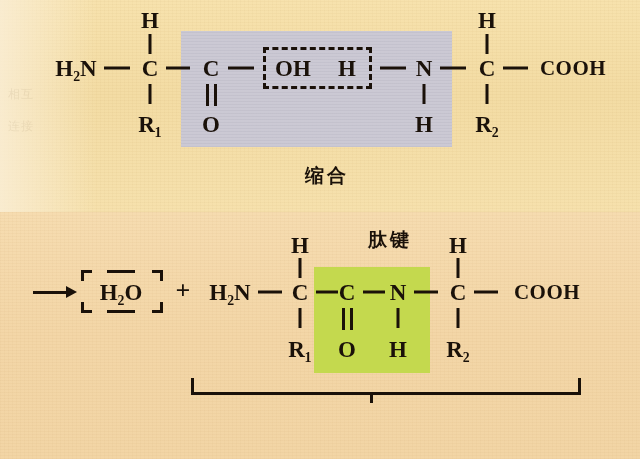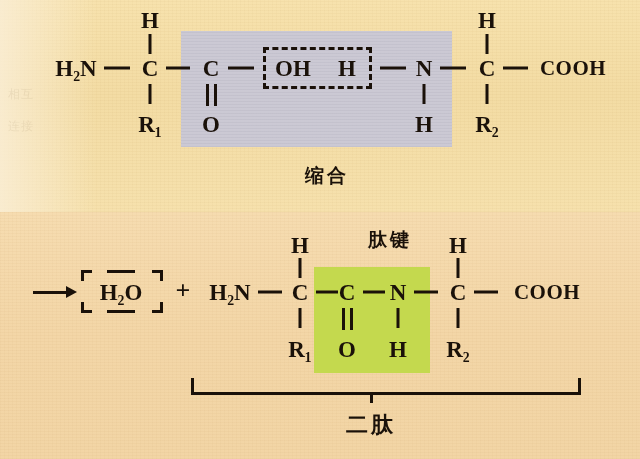--- a/index.html
+++ b/index.html
@@ -213,16 +213,15 @@
   </div>
   <div class="bond-h" style="left:474px;top:292px;width:24px;"></div>
   <div class="atom cooh" style="left:547px;top:292px;">COOH</div>
 
   <div class="cn-label" style="left:390px;top:240px;">肽键</div>
 
   <div class="bb-line" style="left:191px;top:392px;width:390px;"></div>
   <div class="bb-tick" style="left:191px;top:378px;height:16px;"></div>
   <div class="bb-tick" style="left:578px;top:378px;height:16px;"></div>
   <div class="bb-tick" style="left:370px;top:392px;height:11px;"></div>
-  <div class="cn-label" style="left:371px;top:425px;font-size:22px;">二肽</div>
 
 
 </div>
 
 </body></html>

